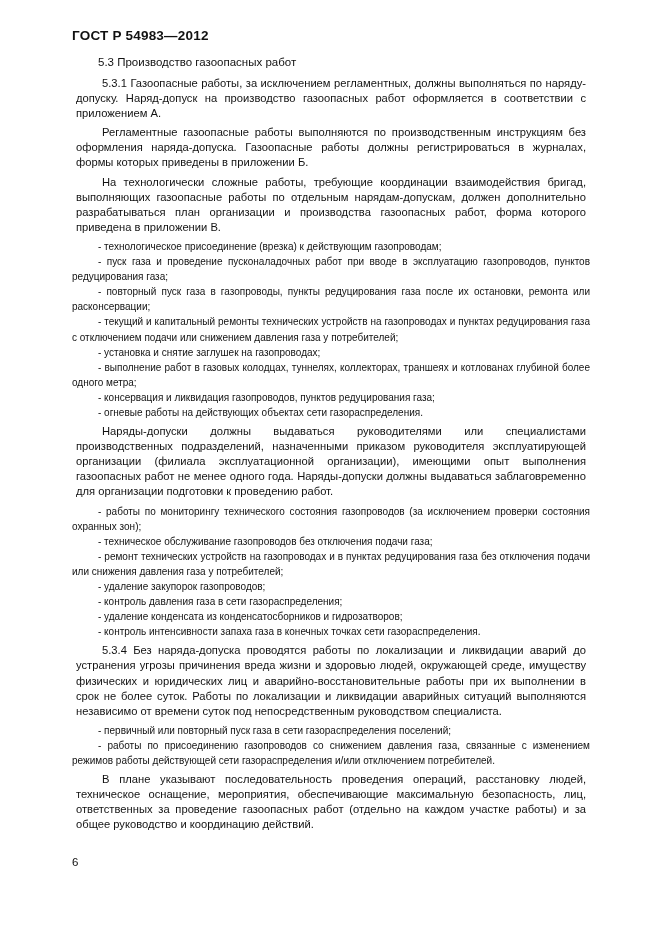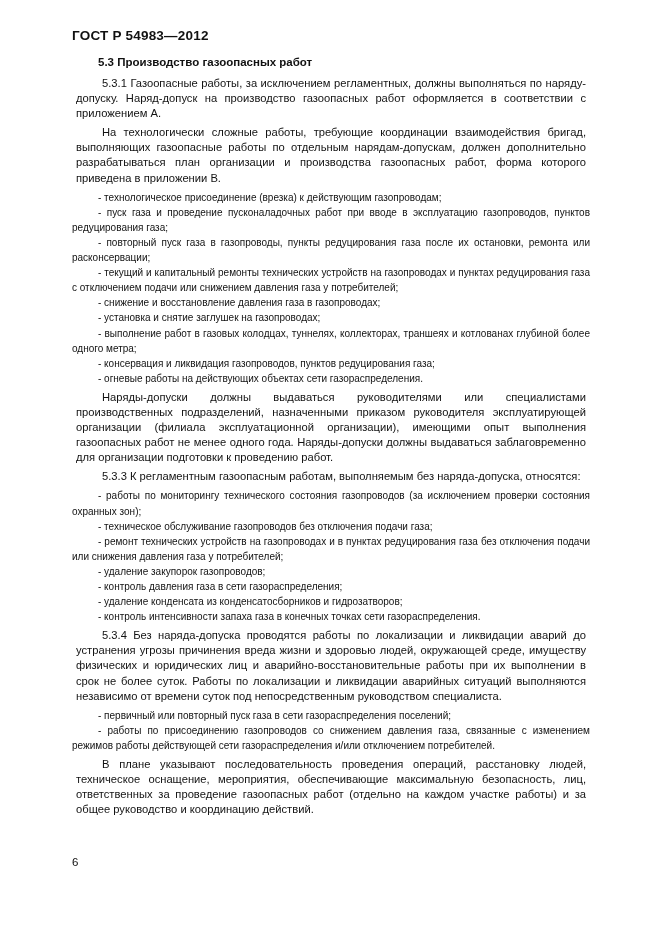--- a/index.html
+++ b/index.html
@@ -27,21 +27,21 @@
     color: #111;
   }
   .content {
     position: absolute;
     top: 56px;
     left: 72px;
     width: 518px;
   }
   .sec-title {
     font-family: "Liberation Sans", sans-serif;
-    font-weight: bold;
+    font-weight: normal;
     font-size: 11.5px;
     margin: 0 0 8px 0;
     text-indent: 26px;
     color: #111;
   }
   p.par {
     font-family: "Liberation Sans", sans-serif;
     font-size: 11.2px;
     line-height: 15.1px;
     margin: 4px;
@@ -72,32 +72,31 @@
 <body>
 
 <div class="page">
 
   <div class="header">ГОСТ Р 54983—2012</div>
 
   <div class="content">
     <div class="sec-title">5.3  Производство газоопасных работ</div>
 
     <p class="par">5.3.1 Газоопасные работы, за исключением регламентных, должны выполняться по наряду-допуску. Наряд-допуск на производство газоопасных работ оформляется в соответствии с приложением А.</p>
+    <p class="par">Регламентные газоопасные работы выполняются по производственным инструкциям без оформления наряда-допуска. Газоопасные работы должны регистрироваться в журналах, формы которых приведены в приложении Б.</p>
     <p class="par">На технологически сложные работы, требующие координации взаимодействия бригад, выполняющих газоопасные работы по отдельным нарядам-допускам, должен дополнительно разрабатываться план организации и производства газоопасных работ, форма которого приведена в приложении В.</p>
     <p class="item">- технологическое присоединение (врезка) к действующим газопроводам;</p>
     <p class="item">- пуск газа и проведение пусконаладочных работ при вводе в эксплуатацию газопроводов, пунктов редуцирования газа;</p>
     <p class="item">- повторный пуск газа в газопроводы, пункты редуцирования газа после их остановки, ремонта или расконсервации;</p>
     <p class="item">- текущий и капитальный ремонты технических устройств на газопроводах и пунктах редуцирования газа с отключением подачи или снижением давления газа у потребителей;</p>
-    <p class="item">- снижение и восстановление давления газа в газопроводах;</p>
     <p class="item">- установка и снятие заглушек на газопроводах;</p>
     <p class="item">- выполнение работ в газовых колодцах, туннелях, коллекторах, траншеях и котлованах глубиной более одного метра;</p>
     <p class="item">- консервация и ликвидация газопроводов, пунктов редуцирования газа;</p>
     <p class="item">- огневые работы на действующих объектах сети газораспределения.</p>
     <p class="par">Наряды-допуски должны выдаваться руководителями или специалистами производственных подразделений, назначенными приказом руководителя эксплуатирующей организации (филиала эксплуатационной организации), имеющими опыт выполнения газоопасных работ не менее одного года. Наряды-допуски должны выдаваться заблаговременно для организации подготовки к проведению работ.</p>
-    <p class="par">5.3.3  К регламентным газоопасным работам, выполняемым без наряда-допуска, относятся:</p>
     <p class="item">- работы по мониторингу технического состояния газопроводов (за исключением проверки состояния охранных зон);</p>
     <p class="item">- техническое обслуживание газопроводов без отключения подачи газа;</p>
     <p class="item">- ремонт технических устройств на газопроводах и в пунктах редуцирования газа без отключения подачи или снижения давления газа у потребителей;</p>
     <p class="item">- удаление закупорок газопроводов;</p>
     <p class="item">- контроль давления газа в сети газораспределения;</p>
     <p class="item">- удаление конденсата из конденсатосборников и гидрозатворов;</p>
     <p class="item">- контроль интенсивности запаха газа в конечных точках сети газораспределения.</p>
     <p class="par">5.3.4  Без наряда-допуска проводятся работы по локализации и ликвидации аварий до устранения угрозы причинения вреда жизни и здоровью людей, окружающей среде, имуществу физических и юридических лиц и аварийно-восстановительные работы при их выполнении в срок не более суток. Работы по локализации и ликвидации аварийных ситуаций выполняются независимо от времени суток под непосредственным руководством специалиста.</p>
     <p class="item">- первичный или повторный пуск газа в сети газораспределения поселений;</p>
     <p class="item">- работы по присоединению газопроводов со снижением давления газа, связанные с изменением режимов работы действующей сети газораспределения и/или отключением потребителей.</p>

